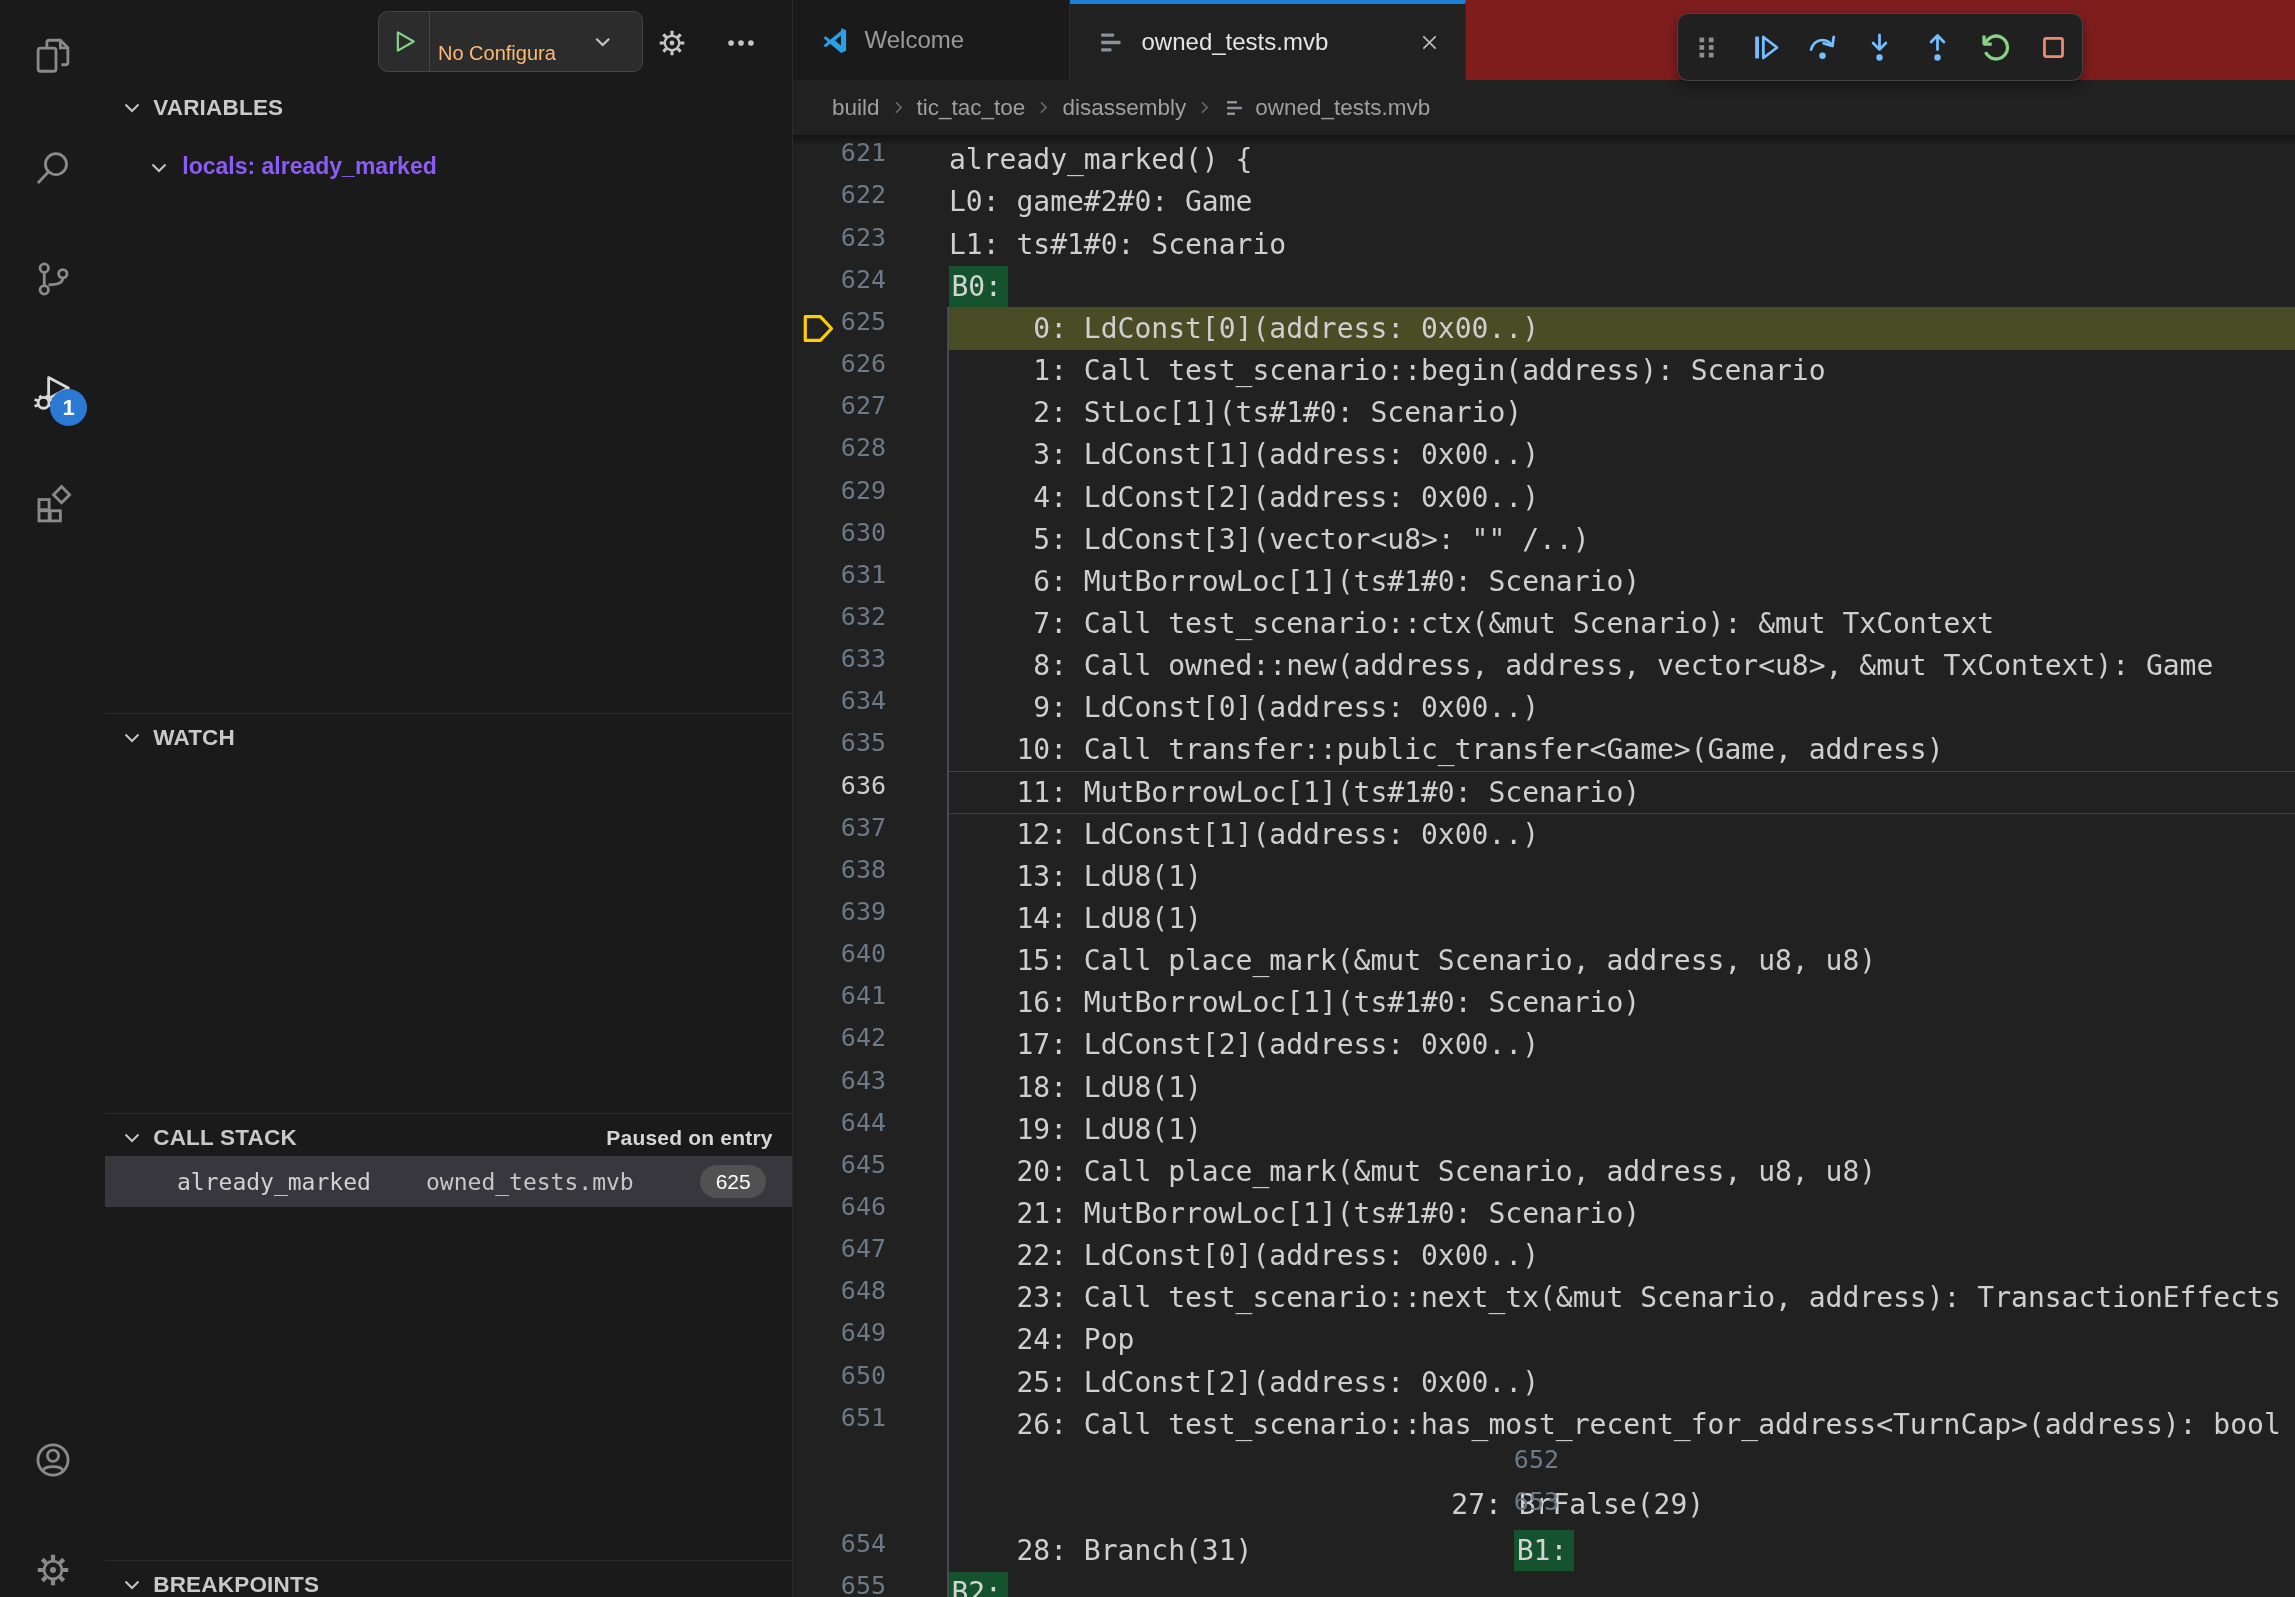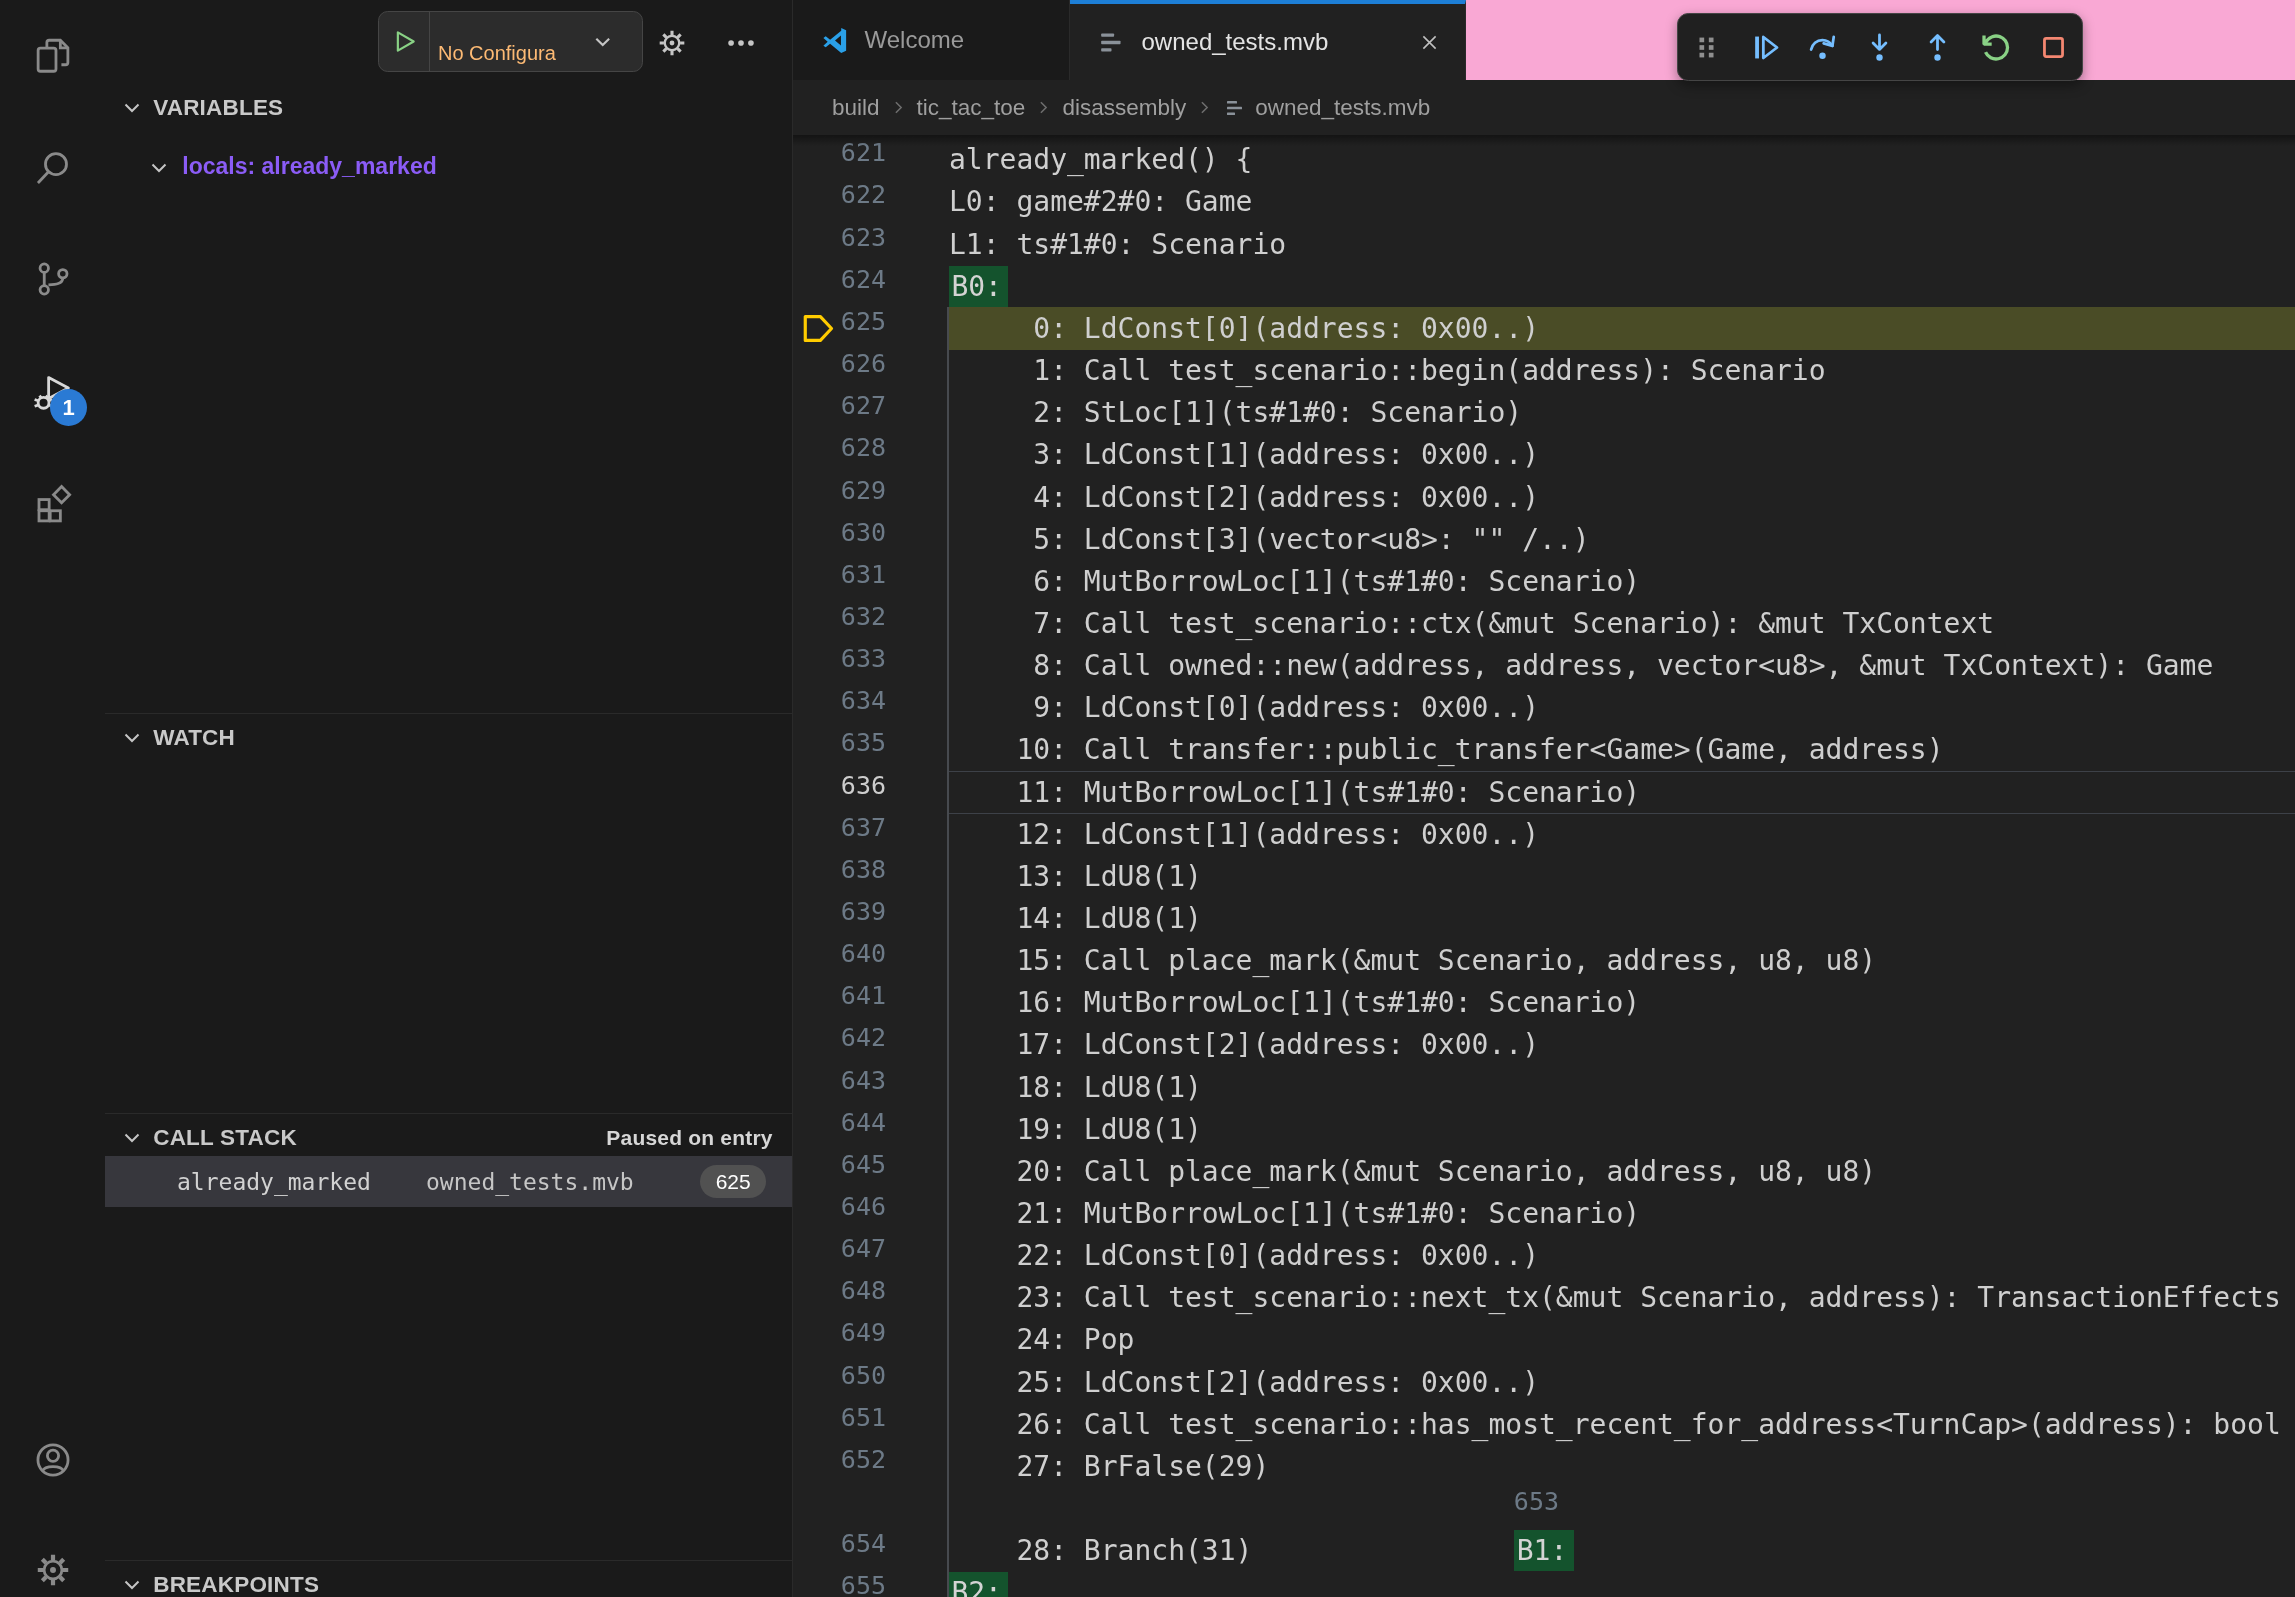--- a/index.html
+++ b/index.html
@@ -49,21 +49,21 @@
   #cs-status{margin-left:auto;margin-right:19.3px;font-size:21px;font-weight:700;color:#d6d6d6;letter-spacing:0.2px;}
   #frame-row{position:absolute;left:0;right:0;top:1156px;height:51px;background:#37373d;
     display:flex;align-items:center;font-family:"DejaVu Sans Mono",monospace;font-size:23px;}
   #frame-name{margin-left:72px;color:#d2d2d2;}
   #frame-file{position:absolute;left:321px;color:#c6c6c6;}
   #frame-line-badge{margin-left:auto;margin-right:26px;background:#515151;color:#ffffff;
     border-radius:21px;padding:4.8px 15.3px;font-size:21px;font-family:"Liberation Sans",sans-serif;font-weight:400;}
 
   
   #editor{position:absolute;left:793px;top:0;right:0;height:100%;background:#212121;}
-  #tabstrip{position:absolute;left:0;top:0;right:0;height:80px;background:#f9a8d4;}
+  #tabstrip{position:absolute;left:0;top:0;right:0;height:80px;background:#7f1d1d;}
   .tab{position:absolute;top:0;height:80px;display:flex;align-items:center;box-sizing:border-box;
     border-right:0.8px solid #2a2a2a;font-size:24px;}
   #tab-welcome{left:0;width:277px;background:#1a1a1a;color:#9a9a9a;}
   #tab-owned{left:277px;width:396px;background:#212121;color:#e4e4e4;border-top:4px solid #1d7fd7;}
   .tab .tab-icon{margin-left:26px;margin-right:14.5px;width:31px;height:31px;flex:none;}
   .tab .close{margin-left:auto;margin-right:21px;width:29px;height:29px;display:flex;
     align-items:center;justify-content:center;}
   .tab .close svg{width:21px;height:21px;stroke:#c0c0c0;stroke-width:1.8;}
 
   #breadcrumbs{position:absolute;left:0;top:80px;right:0;height:55px;background:#212121;
@@ -503,21 +503,21 @@
             </span>
             <span class="code-text">    25: LdConst[2](address: 0x00..)</span>
           </div>
           <div class="code-line" style="top: 1403px;">
             <span class="gutter">
               <span class="marker"></span>
               <span class="ln">651</span>
             </span>
             <span class="code-text">    26: Call test_scenario::has_most_recent_for_address&lt;TurnCap&gt;(address): bool</span>
           </div>
-          <div class="code-line" style="top: 1445px;">
+          <div class="code-line" style="top: 1445px; flex-direction: column;">
             <span class="gutter">
               <span class="marker"></span>
               <span class="ln">652</span>
             </span>
             <span class="code-text">    27: BrFalse(29)</span>
           </div>
           <div class="code-line" style="top: 1487px; flex-direction: column;">
             <span class="gutter">
               <span class="marker"></span>
               <span class="ln">653</span>

